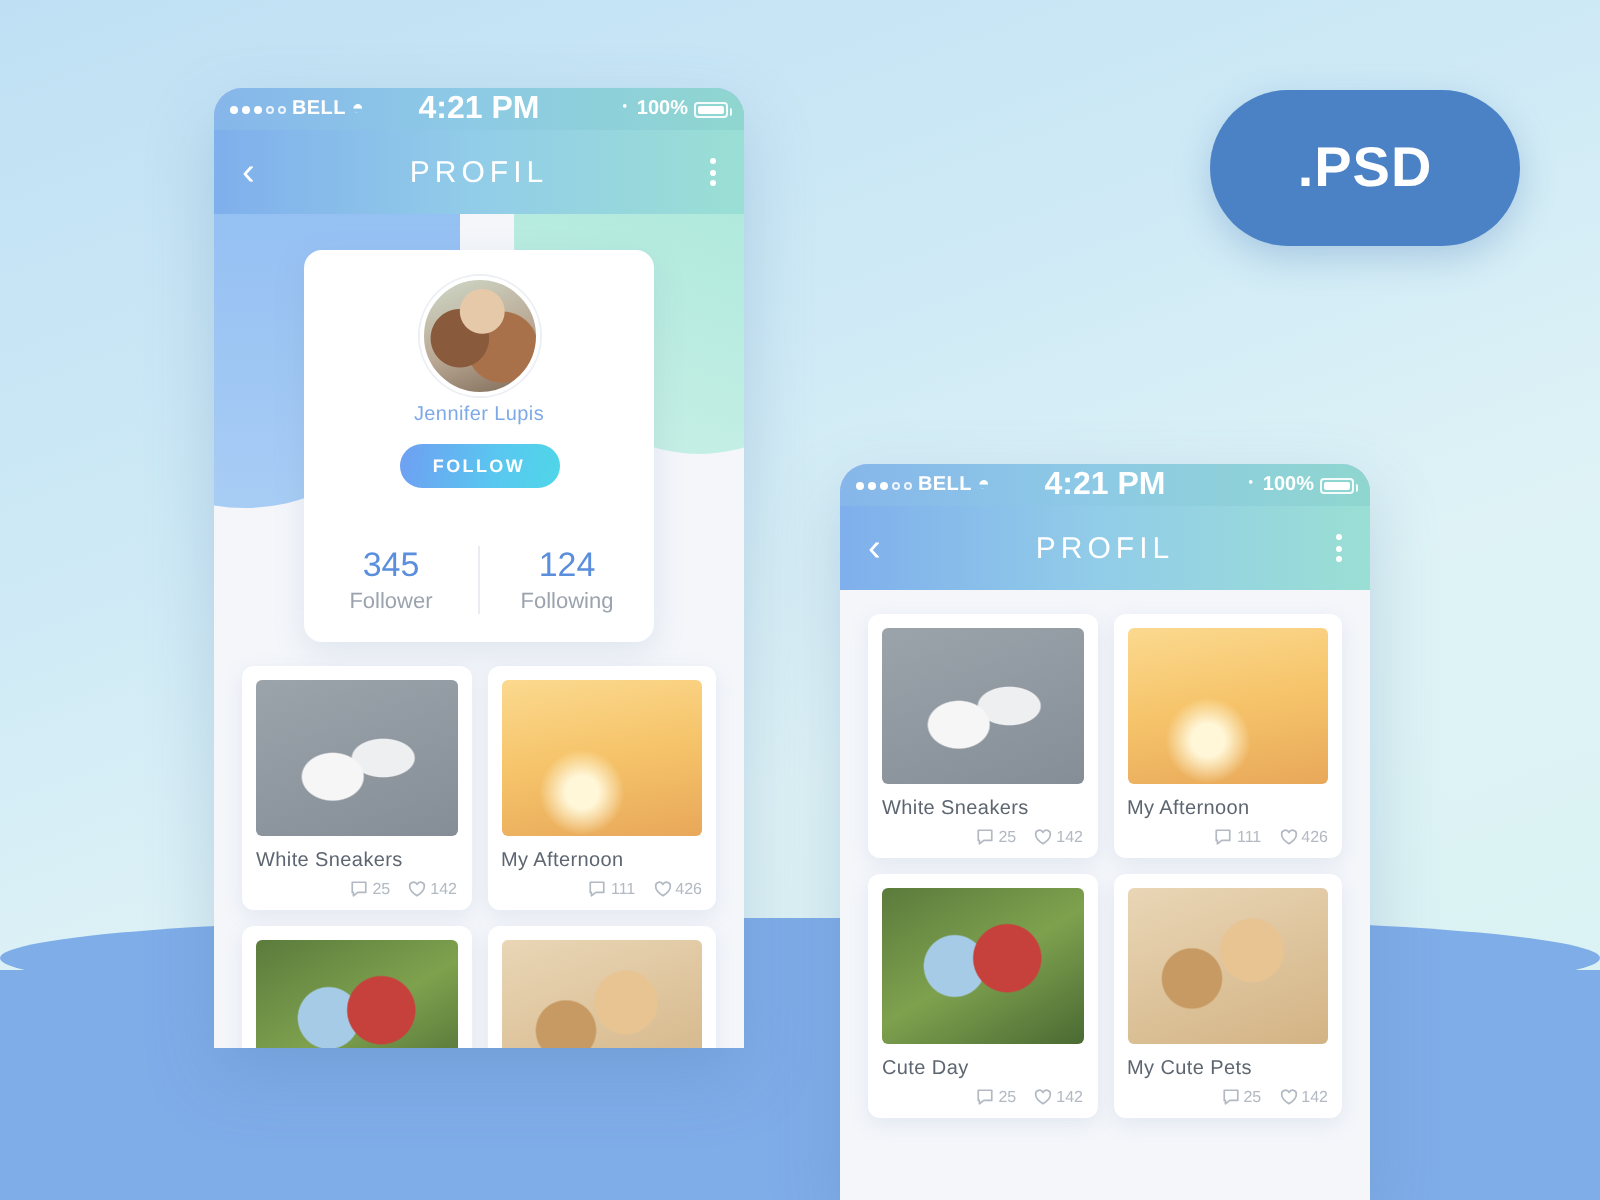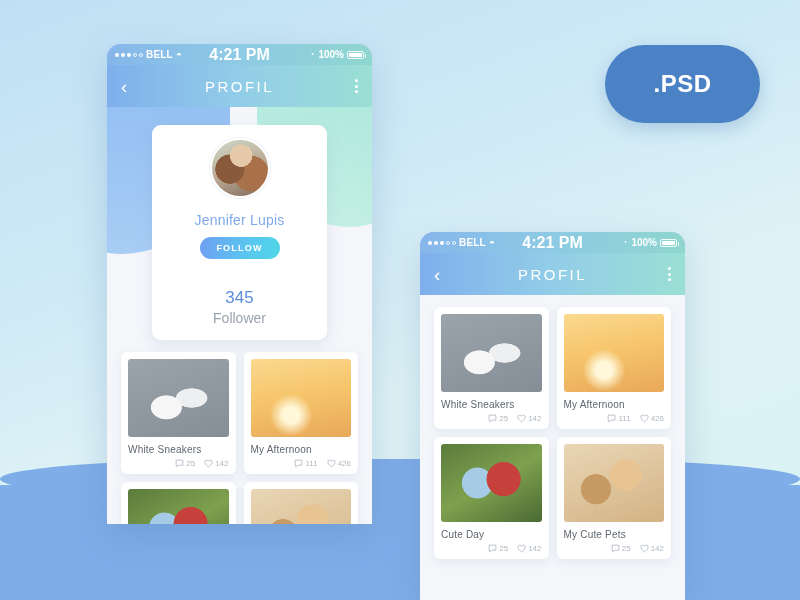--- a/index.html
+++ b/index.html
@@ -19,21 +19,21 @@
   .bottom-sheet:before{
     content:""; position:absolute; left:0; top:-26px; width:800px; height:40px;
     background:#7fade8; border-radius:50%/30px;
   }
 
   
   .psd-badge{
     position:absolute; left:605px; top:45px; width:155px; height:78px;
     background:#4b82c6; border-radius:39px;
     display:flex; align-items:center; justify-content:center;
-    color:#fff; font-size:24px; font-weight:bold; letter-spacing:.5px;
+    color:#fff; font-size:28px; font-weight:bold; letter-spacing:.5px;
     box-shadow:0 6px 18px rgba(60,110,175,.28);
   }
 
   
   .phone{
     position:absolute; background:#c4b5fd; overflow:hidden;
     box-shadow:0 14px 34px rgba(80,120,170,.25);
   }
   .phone-1{ left:107px; top:44px; width:265px; height:480px; border-radius:14px 14px 0 0;}
   .phone-2{ left:420px; top:232px; width:265px; height:368px; border-radius:14px 14px 0 0;}
@@ -102,32 +102,32 @@
   .avatar{
     width:60px;height:60px;border-radius:50%;margin:0 auto;
     background:
       radial-gradient(circle at 52% 28%, #e6c9a8 0 22%, transparent 23%),
       radial-gradient(circle at 32% 52%, #8a5a3c 0 30%, transparent 31%),
       radial-gradient(circle at 70% 60%, #a9714a 0 34%, transparent 35%),
       linear-gradient(160deg,#cfd9c9,#b9a893 55%,#7d6a58);
     border:2px solid #fff; box-shadow:0 0 0 1px #eceff3;
     overflow:hidden;
   }
-  .pname{ color:#7ea9e8; font-size:14px; margin-top:14px; letter-spacing:.2px;}
+  .pname{ color:#7ea9e8; font-size:10px; margin-top:4px; letter-spacing:.2px;}
   .follow-btn{
     margin:9px auto 0; width:80px; height:22px; border-radius:11px; border:none;
     background:linear-gradient(100deg,#6f9ff2 0%,#59c7f0 60%,#4fd6e8 100%);
     color:#fff; font-size:9px; font-weight:bold; letter-spacing:1.2px;
     display:flex; align-items:center; justify-content:center; cursor:pointer;
   }
   .stats{ display:flex; margin-top:29px; }
   .stat{ flex:1; }
   .stat + .stat{ border-left:1px solid #e9edf2; }
   .stat-num{ color:#5b8fdd; font-size:17px; }
-  .stat-lbl{ color:#9aa3ae; font-size:14px; margin-top:2px;}
+  .stat-lbl{ color:#9aa3ae; font-size:11px; margin-top:2px;}
 
   
   .grid{
     position:relative; display:flex; flex-wrap:wrap; gap:8px;
     padding:12px 14px 16px;
   }
   .photo-card{
     width:calc(50% - 4px); background:#fff; border-radius:6px; padding:7px 7px 6px;
     box-shadow:0 3px 10px rgba(110,140,180,.13);
   }
@@ -212,20 +212,24 @@
 
     <div class="profile-card">
       <div class="avatar"></div>
       <div class="pname">Jennifer Lupis</div>
       <button class="follow-btn">FOLLOW</button>
       <div class="stats">
         <div class="stat">
           <div class="stat-num">345</div>
           <div class="stat-lbl">Follower</div>
         </div>
+        <div class="stat">
+          <div class="stat-num">124</div>
+          <div class="stat-lbl">Following</div>
+        </div>
       </div>
     </div>
 
     <div class="grid">
       <div class="photo-card">
         <div class="photo-img p-sneakers"></div>
         <div class="photo-title">White Sneakers</div>
         <div class="photo-meta">
           <span class="meta-item">
             <svg class="ic" viewBox="0 0 16 16">

